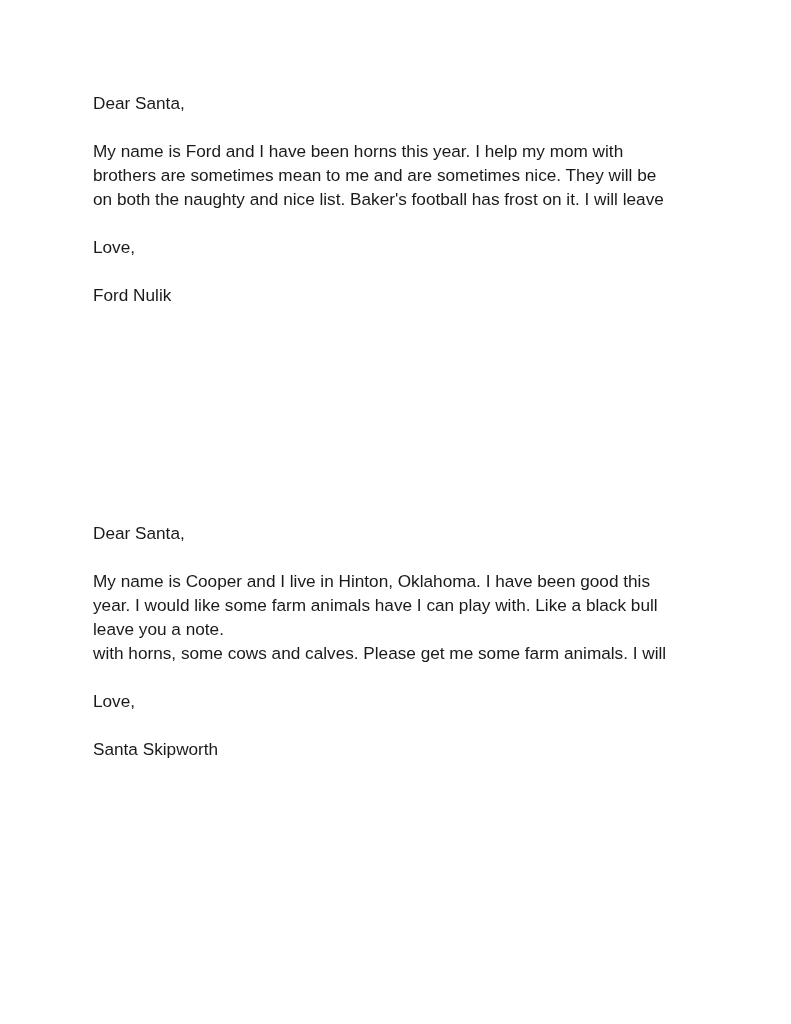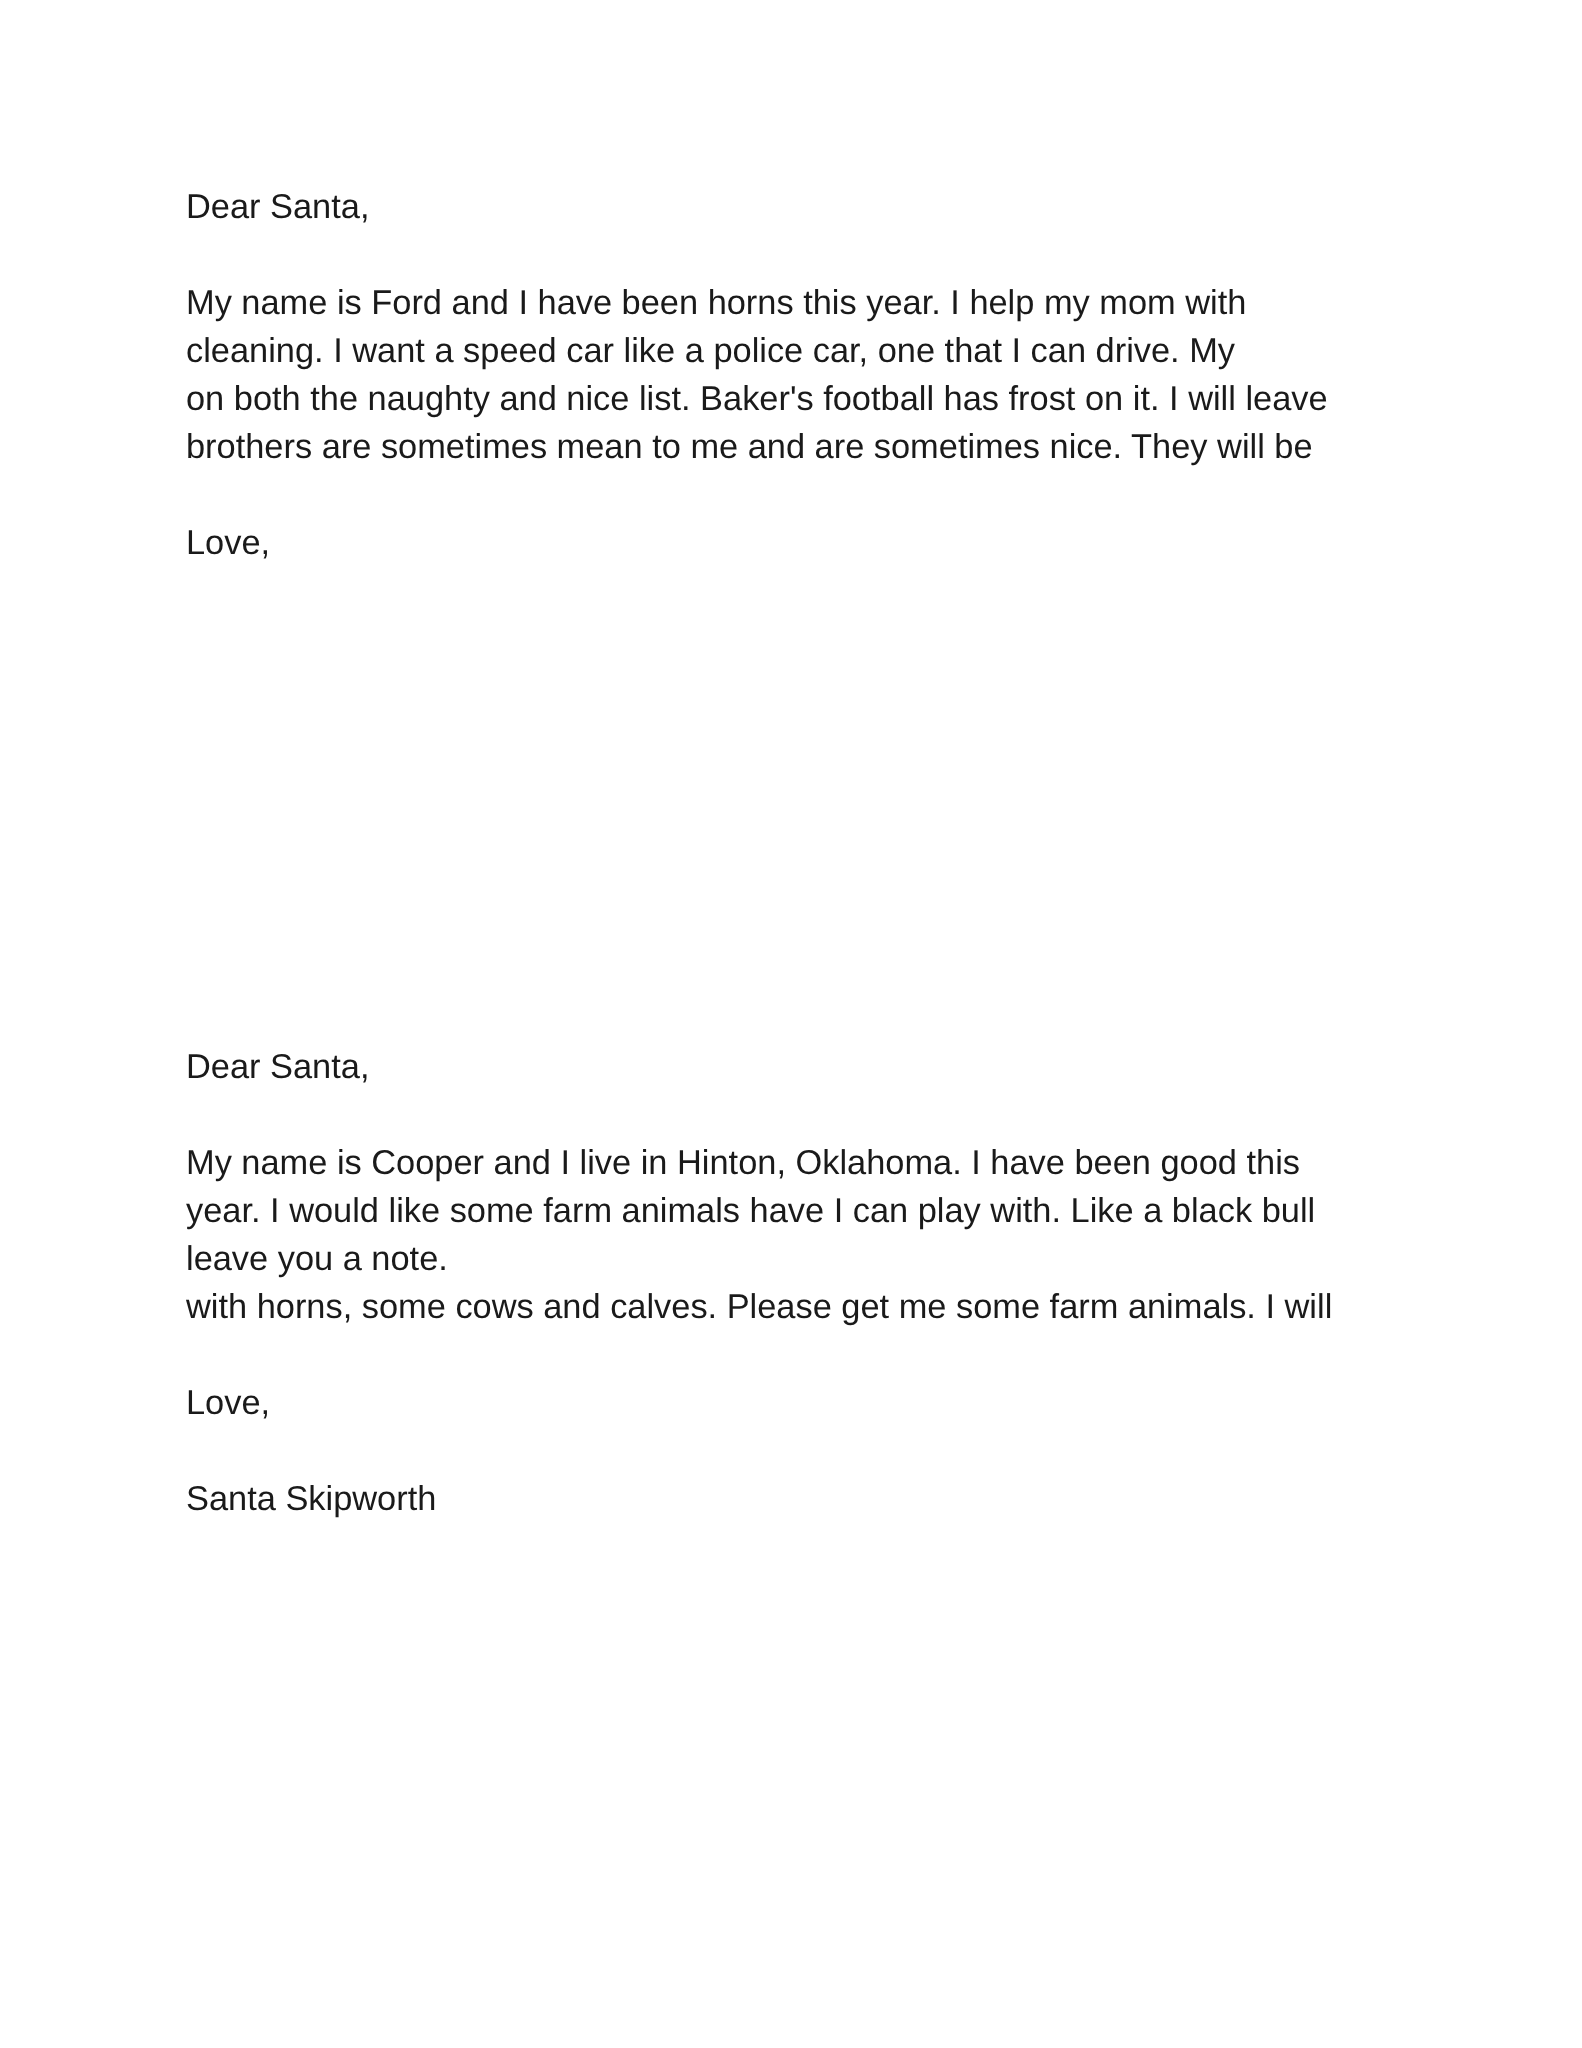--- a/index.html
+++ b/index.html
@@ -40,27 +40,27 @@
 </head>
 <body>
 
 <div class="page">
 
   <div class="letter letter-1">
     <p>Dear Santa,</p>
     <div class="gap"></div>
     <div>
       <p>My name is Ford and I have been horns this year. I help my mom with</p>
-      <p>cleaning. I want a speed car like a police car, one that I can drive. My</p>
+      <p>brothers are sometimes mean to me and are sometimes nice. They will be</p>
       <p>on both the naughty and nice list. Baker's football has frost on it. I will leave</p>
-      <p>brothers are sometimes mean to me and are sometimes nice. They will be</p>
     </div>
     <div class="gap"></div>
     <p>Love,</p>
     <div class="gap"></div>
+    <p>Ford Nulik</p>
   </div>
 
   <div class="letter letter-2">
     <p>Dear Santa,</p>
     <div class="gap"></div>
     <div>
       <p>My name is Cooper and I live in Hinton, Oklahoma. I have been good this</p>
       <p>year. I would like some farm animals have I can play with. Like a black bull</p>
       <p>leave you a note.</p>
       <p>with horns, some cows and calves. Please get me some farm animals. I will</p>

